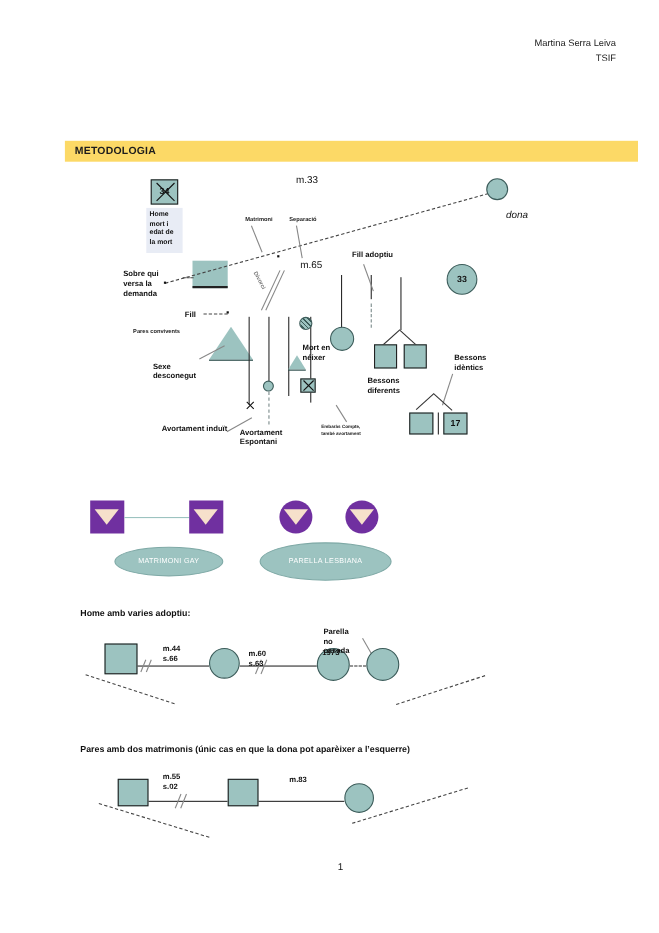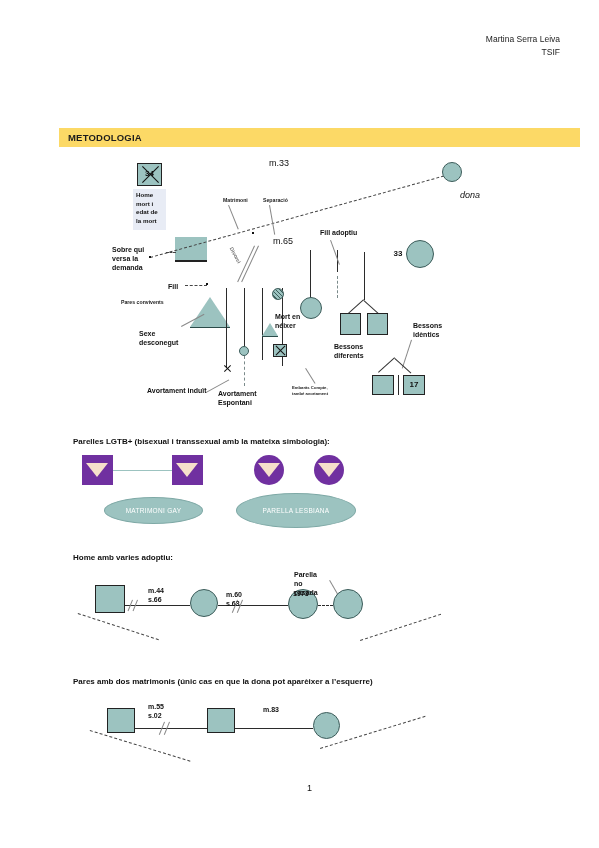--- a/index.html
+++ b/index.html
@@ -100,21 +100,21 @@
     <div class="gl" style="left:235px;top:246px;width:40px;transform:rotate(115deg);"></div>
     <div class="gl" style="left:239px;top:246px;width:40px;transform:rotate(115deg);"></div>
 
     <div class="lbl-n" style="left:249px;top:158px;">m.33</div>
     <div class="lbl-n" style="left:253px;top:236px;">m.65</div>
 
     <div class="ci" style="left:422px;top:162px;width:20px;height:20px;"></div>
     <div class="lbl-n" style="left:440px;top:190px;font-style:italic;">dona</div>
 
     <div class="ci" style="left:386px;top:240px;width:28px;height:28px;"></div>
-    <div class="num" style="left:364px;top:249px;width:28px;">33</div>
+    <div class="num" style="left:386px;top:249px;width:28px;">33</div>
 
     <div class="lbl" style="left:101px;top:299px;">Pares convivents</div>
     <div class="lbl-b" style="left:148px;top:282px;">Fill</div>
     <div class="dl" style="left:165px;top:285px;width:22px;"></div>
     <div class="dot" style="left:186px;top:283px;"></div>
 
     <div class="tri" style="left:170px;top:297px;"></div>
     <div class="lbl-b" style="left:119px;top:329px;width:52px;">Sexe desconegut</div>
     <div class="gl" style="left:161px;top:326px;width:26px;transform:rotate(-28deg);"></div>
 
@@ -158,21 +158,20 @@
     <div class="lbl-b" style="left:393px;top:321px;width:34px;">Bessons idèntics</div>
     <div class="gl" style="left:392px;top:340px;width:30px;transform:rotate(108deg);"></div>
     <div class="sl" style="left:375px;top:358px;width:22px;transform:rotate(42deg);"></div>
     <div class="sl" style="left:375px;top:358px;width:22px;transform:rotate(138deg);"></div>
     <div class="sq" style="left:352px;top:375px;width:22px;height:20px;"></div>
     <div class="sq" style="left:383px;top:375px;width:22px;height:20px;"></div>
     <div class="num" style="left:383px;top:380px;width:22px;">17</div>
     <div class="vline" style="left:378px;top:375px;height:20px;"></div>
   </div>
 
-  <div class="sechead" style="left:53px;top:437px;">Parelles LGTB+ (bisexual i transsexual amb la mateixa simbologia):</div>
 
   <div class="dg" style="left:0;top:0;">
     <div class="psq" style="left:62px;top:455px;width:31px;height:30px;"></div>
     <div class="pdn" style="left:66px;top:463px;"></div>
     <div class="hline" style="left:93px;top:470px;width:59px;border-top-color:#9CC3C0;"></div>
     <div class="psq" style="left:152px;top:455px;width:31px;height:30px;"></div>
     <div class="pdn" style="left:156px;top:463px;"></div>
 
     <div class="pci" style="left:234px;top:455px;width:30px;height:30px;"></div>
     <div class="pdn" style="left:238px;top:463px;"></div>

